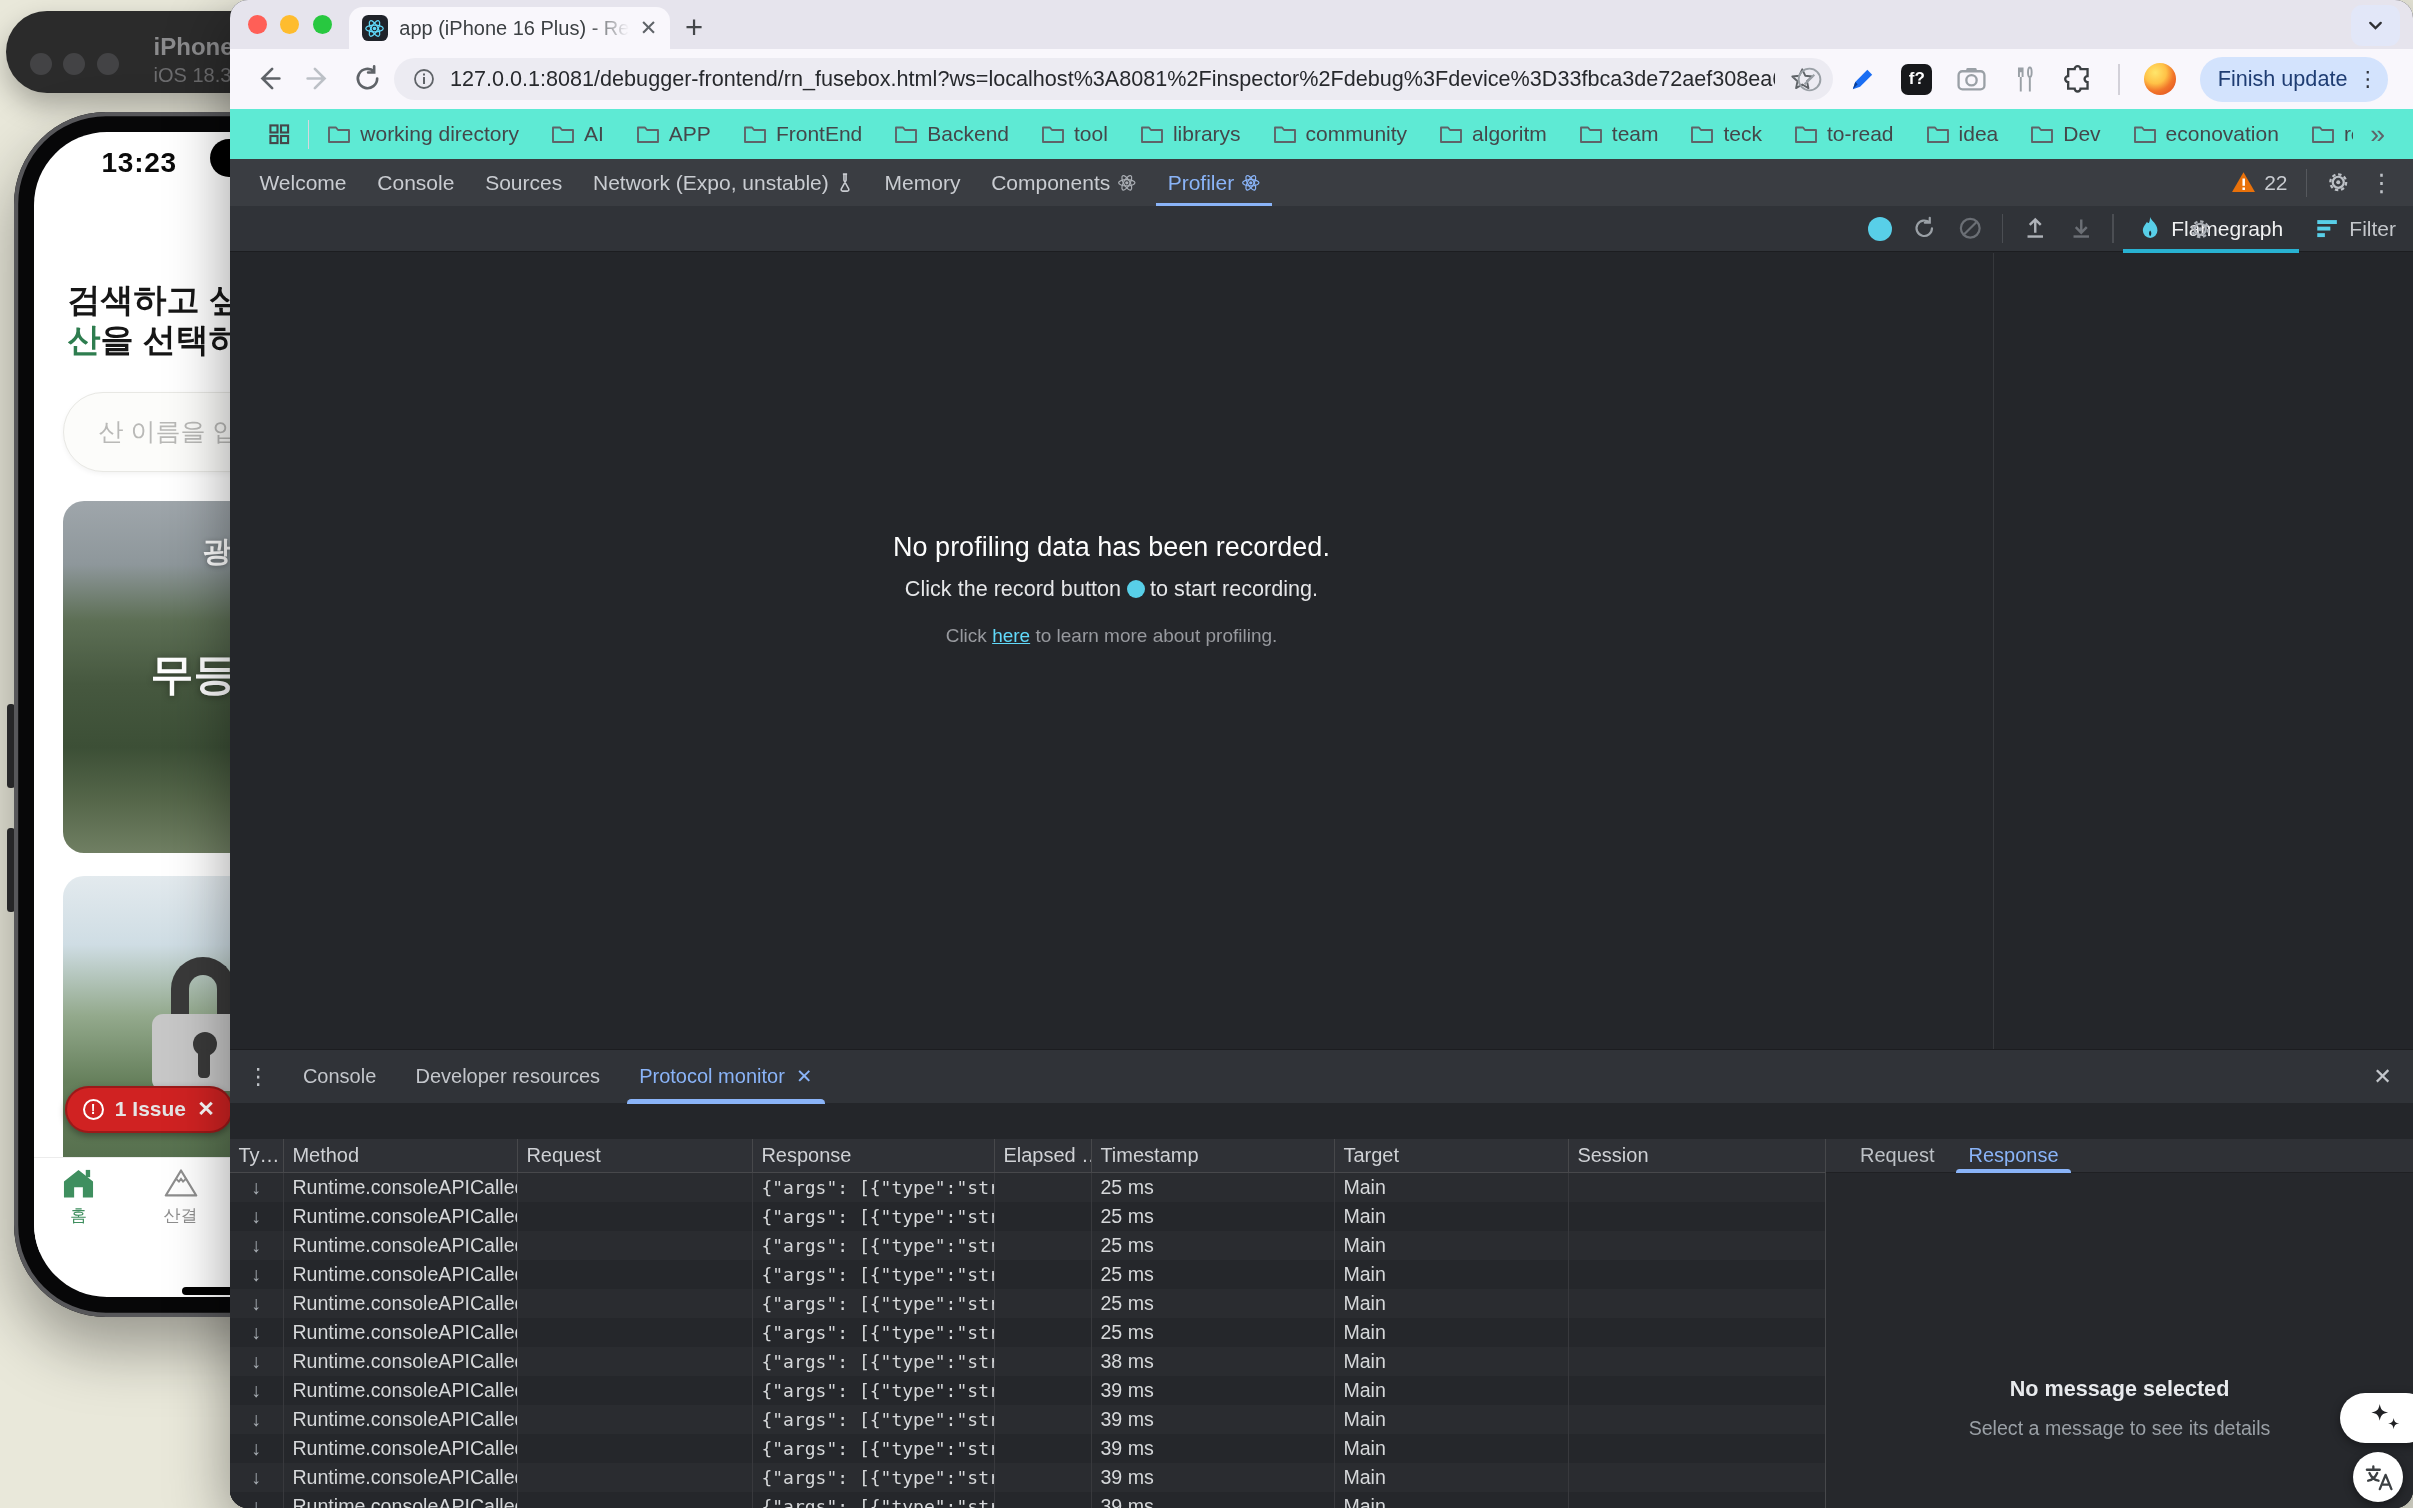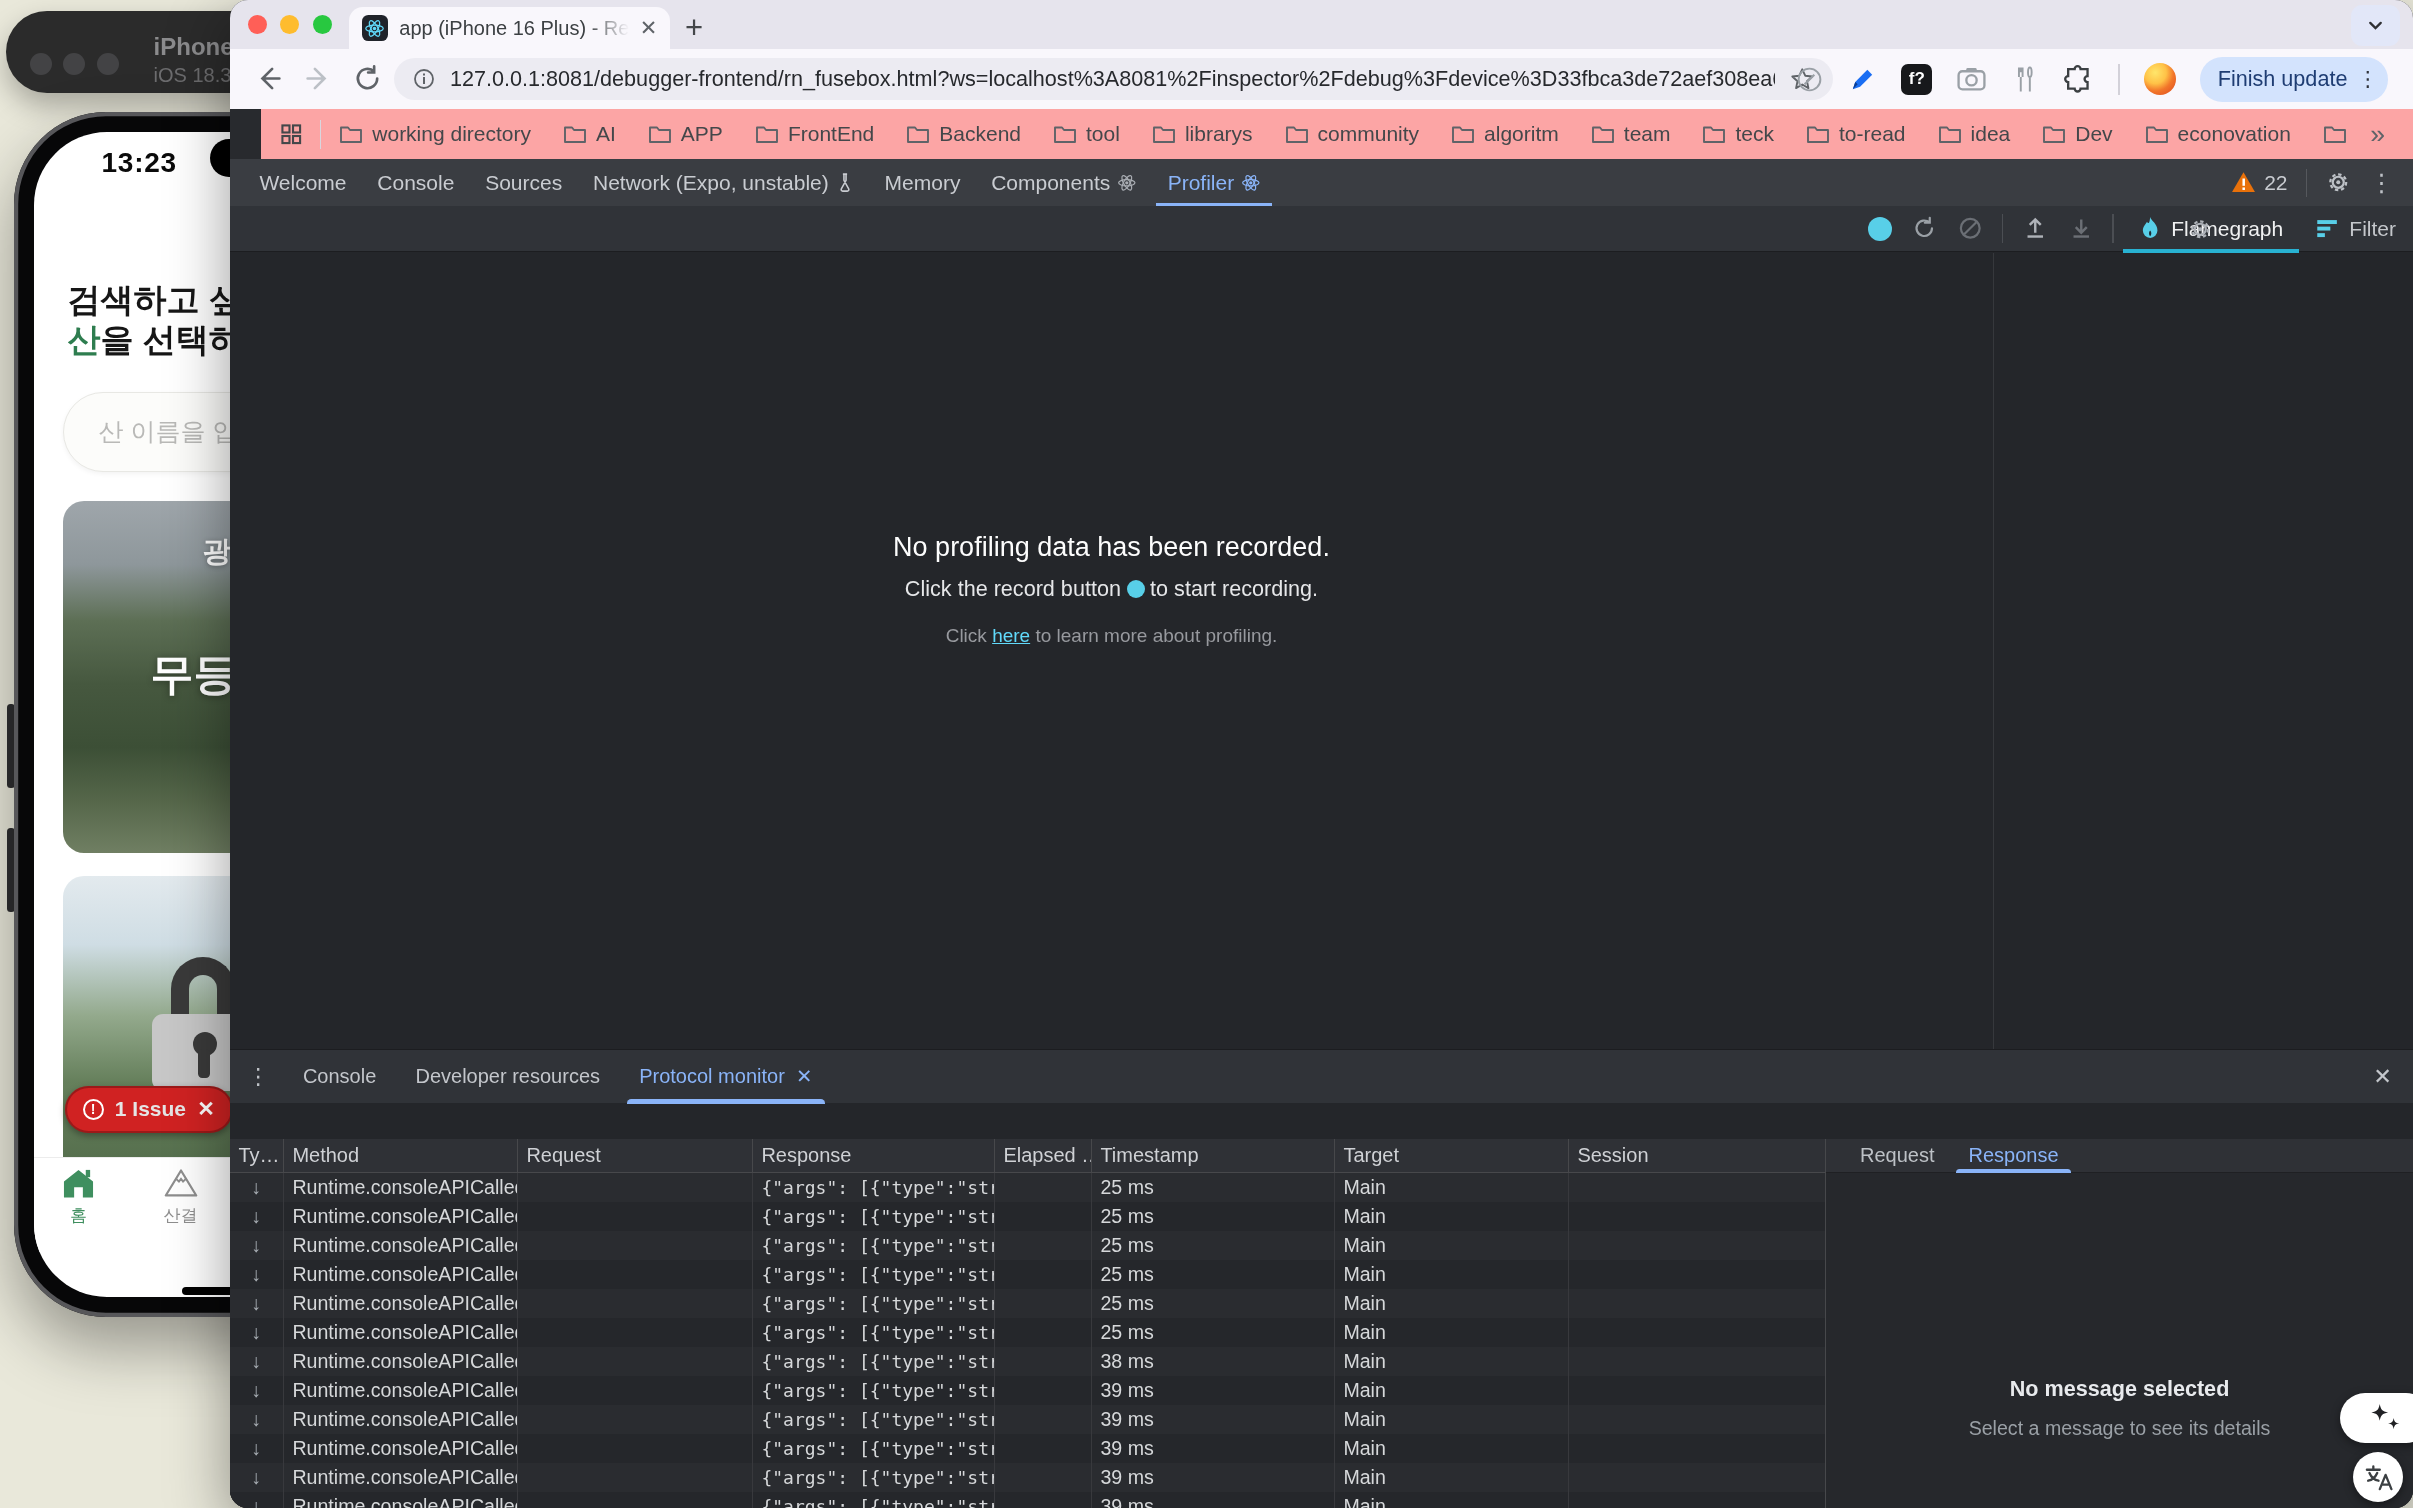--- a/index.html
+++ b/index.html
@@ -108,21 +108,21 @@
   }
   .url-text { font-size:21.6px; color:#27292d; white-space:nowrap; overflow:hidden; flex:1; }
   .ext-row { position:absolute; right:0; top:0; height:60px; display:flex; align-items:center; gap:24px; padding-right:25px; }
   .f-chip { width:31px; height:31px; background:#17181b; color:#fff; border-radius:7px; font-size:17px; font-weight:bold; display:flex; align-items:center; justify-content:center; }
   .ext-sep { width:1.4px; height:31px; background:#d3d1d9; }
   .fox { width:32px; height:32px; border-radius:50%; background:radial-gradient(circle at 35% 30%, #ffe66b 0%, #ffc247 36%, #f2762a 60%, #d9441f 100%); }
   .finish-pill { height:45px; padding:0 9.8px 0 18px; background:#d3e3fd; border-radius:22.3px; display:flex; align-items:center; gap:9.8px; }
   .finish-label { font-size:21.6px; color:#1f3d73; white-space:nowrap; }
   .finish-kebab { font-size:21px; color:#30333a; }
 
-  .bookmarks { position:absolute; left:0; top:109px; right:0; height:50px; background:#fca5a5; display:flex; align-items:center; padding-left:17px;margin-left:31px; }
+  .bookmarks { position:absolute; left:0; top:109px; right:0; height:50px; background:#5eead4; display:flex; align-items:center; padding-left:36px; }
   .bm-sep { width:1.4px; height:29px; background:#d8d6de; margin:0 18px 0 15.4px; }
   .bm-items { display:flex; align-items:center; gap:32px; overflow:hidden; flex:1; }
   .bm-item { display:flex; align-items:center; gap:9px; flex:none; }
   .bm-label { font-size:21px; color:#44474a; white-space:nowrap; }
   .bm-overflow { font-size:26.5px; color:#5f6368; padding:0 28px 0 17px; }
 
   
   .devtools { position:absolute; left:0; top:159px; right:0; bottom:0; background:#24262a; }
   .dt-tabbar { position:absolute; left:0; top:0; right:0; height:47px; background:#3a3d42; display:flex; align-items:center; padding-left:14px; gap:0; }
   .dt-tab { font-size:21px; color:#c9ccd1; padding:0 15.4px; height:47px; display:flex; align-items:center; gap:7px; position:relative; white-space:nowrap; }

